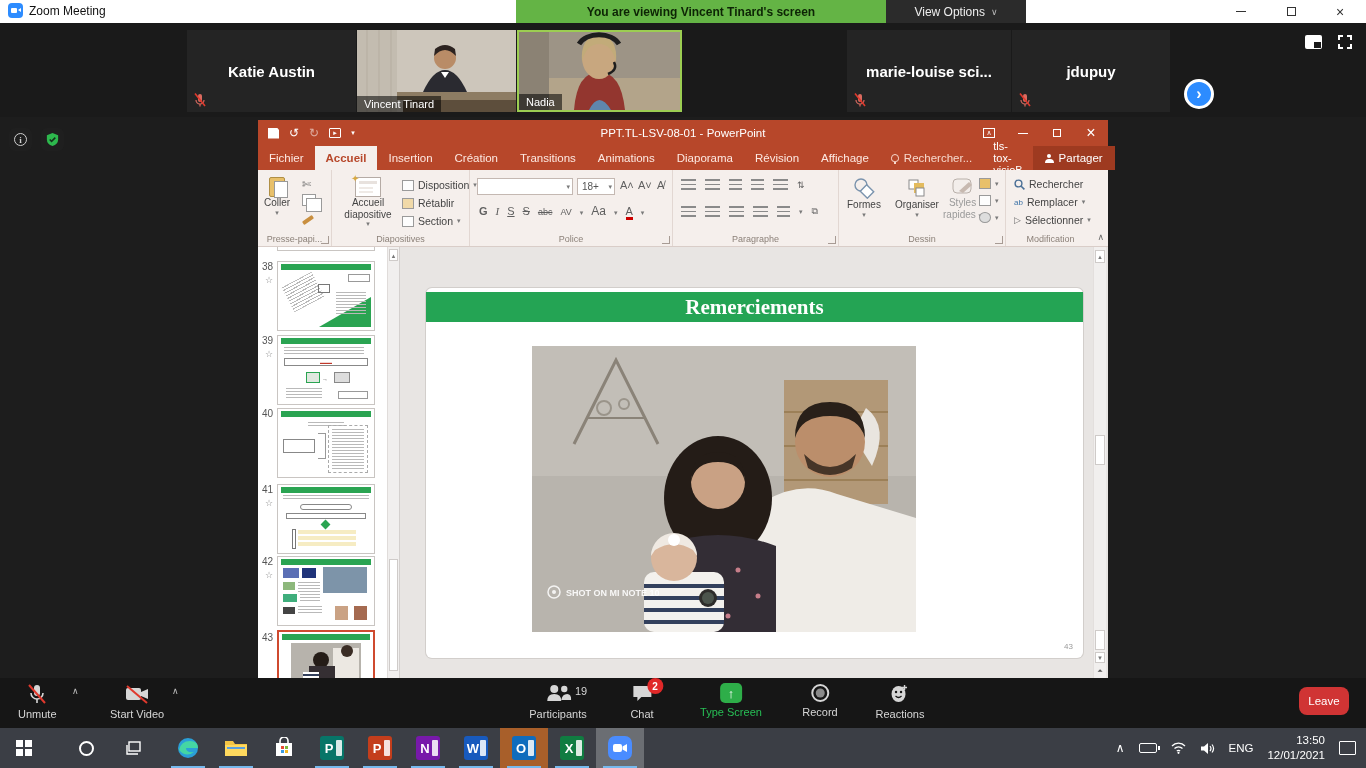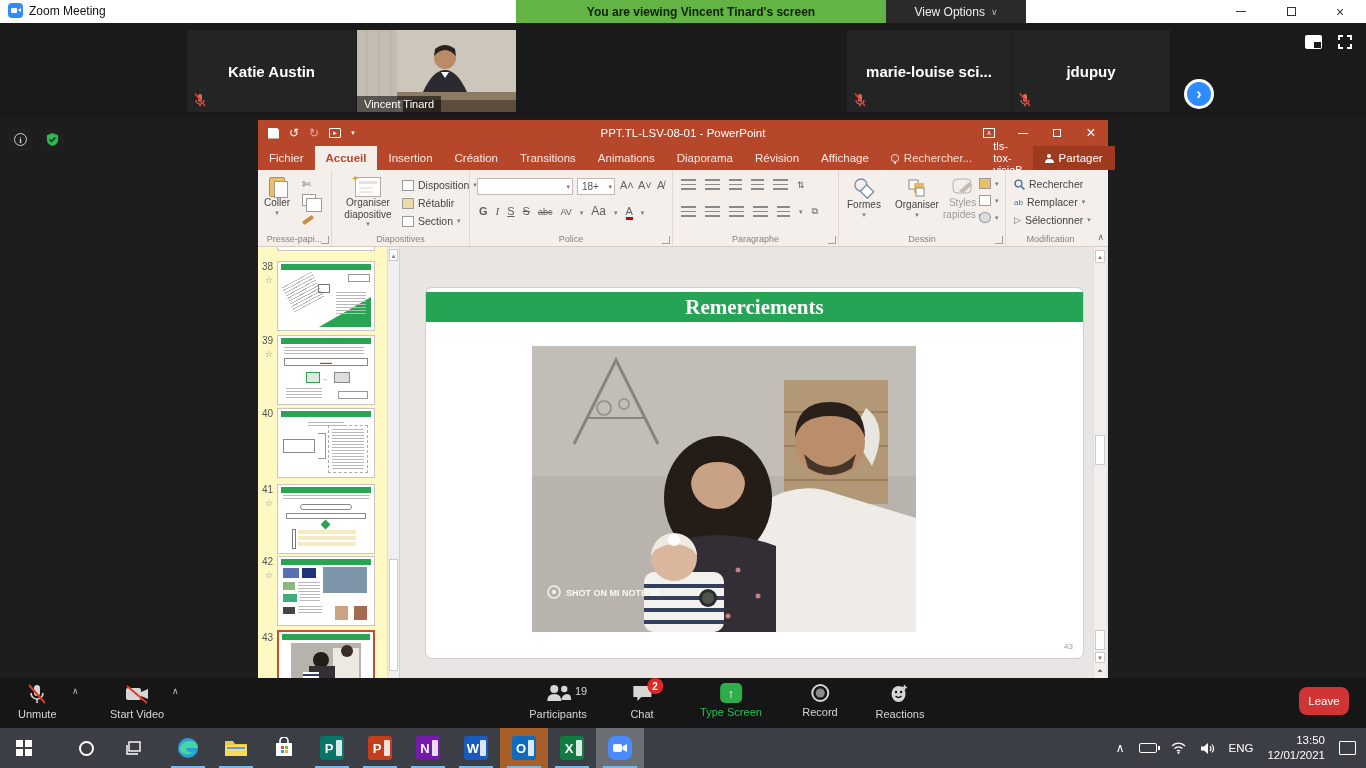--- a/index.html
+++ b/index.html
@@ -102,21 +102,21 @@
   .fbtn { font-size:11px; color:#5f5f5f; cursor:pointer; }
   .lines-ic { width:15px; height:11px; background:repeating-linear-gradient(to bottom,#8a8a8a 0 1.5px,transparent 1.5px 4.5px); }
   .lines-ic.short { background:
      repeating-linear-gradient(to bottom,#8a8a8a 0 1.5px,transparent 1.5px 4.5px); width:13px; }
   .chev-up { position:absolute; right:4px; bottom:4px; font-size:9px; color:#6d6d6d; cursor:pointer; }
 
   
   .content { position:absolute; left:0; top:127px; width:850px; height:431px; background:#e8e5e3; }
 
   
-  .thumbpanel { position:absolute; left:0; top:0; width:142px; height:431px; background:#fef9c3; border-right:1px solid #d4d0ce; overflow:hidden; }
+  .thumbpanel { position:absolute; left:0; top:0; width:142px; height:431px; background:#ffffff; border-right:1px solid #d4d0ce; overflow:hidden; }
   .t-num { position:absolute; width:15px; text-align:right; font-size:10px; color:#555; }
   .t-star { position:absolute; width:15px; text-align:right; font-size:9px; color:#8b8b8b; }
   .thumb { position:absolute; left:19px; width:98px; height:70px; background:#fff; border:1px solid #c9c5c2; overflow:hidden; }
   .thumb.sel { border:2px solid #cf4a2f; }
   .tgreen { position:absolute; left:3px; right:3px; top:2px; height:6px; background:#2aa452; }
   .scrib { position:absolute; background:repeating-linear-gradient(to bottom,#b9b9b9 0 1px,transparent 1px 3px); }
   .tpscroll { position:absolute; right:0; top:0; width:12px; height:431px; background:#f1efee; border-left:1px solid #e0dcda; }
   .tpscroll .up { position:absolute; top:2px; left:1px; width:9px; height:12px; background:#fff; border:1px solid #cfcbc9; font-size:6px; color:#777; text-align:center; line-height:12px; }
   .tpscroll .thumbbar { position:absolute; left:1px; top:312px; width:9px; height:112px; background:#fff; border:1px solid #cfcbc9; }
 
@@ -212,20 +212,34 @@
         <rect x="40" y="62" width="119" height="8" fill="#8d7c63"></rect>
         <rect x="46" y="70" width="113" height="12" fill="#5d4e3c"></rect>
         <circle cx="88" cy="28" r="11" fill="#b98c67"></circle>
         <path d="M77 26 q11 -12 22 0 l-1 -7 q-10 -8 -20 0 z" fill="#2c2320"></path>
         <path d="M66 62 q10 -22 22 -22 q12 0 22 22 z" fill="#2a2a30"></path>
         <path d="M84 42 l4 6 l4 -6 z" fill="#fff"></path>
       </svg>
       <div class="nametag">Vincent Tinard</div>
     </div>
 
+    <div class="tile video-active" style="left:517px;width:165px;">
+      <svg width="161" height="78" viewBox="0 0 161 78">
+        <rect width="161" height="78" fill="#9d9486"></rect>
+        <rect x="0" y="46" width="161" height="32" fill="#b3a48a"></rect>
+        <rect x="0" y="0" width="30" height="78" fill="#8b8274"></rect>
+        <path d="M55 78 q3 -38 25 -38 q22 0 26 38 z" fill="#93362f"></path>
+        <path d="M70 78 q10 -20 22 0 z" fill="#5f86ad"></path>
+        <ellipse cx="80" cy="26" rx="17" ry="21" fill="#c8a77f"></ellipse>
+        <path d="M63 30 q-2 -26 17 -26 q19 0 17 26 q-4 -18 -17 -18 q-13 0 -17 18z" fill="#c2ab79"></path>
+        <path d="M60 12 a22 16 0 0 1 40 0" stroke="#1e1e1e" stroke-width="5" fill="none"></path>
+        <path d="M95 30 q4 8 -6 12" stroke="#1e1e1e" stroke-width="2.5" fill="none"></path>
+      </svg>
+      <div class="nametag">Nadia</div>
+    </div>
 
 
     <div class="tile" style="left:847px;width:164px;">
       <div class="pname">marie-louise  sci...</div>
       <svg class="mic-badge" viewBox="0 0 16 16">
           <rect x="6" y="2" width="4" height="8" rx="2" fill="#d96a5f"></rect>
           <path d="M4 8a4 4 0 0 0 8 0" stroke="#d96a5f" fill="none" stroke-width="1.2"></path>
           <line x1="8" y1="12" x2="8" y2="14.5" stroke="#d96a5f" stroke-width="1.2"></line>
           <line x1="3" y1="1.5" x2="13" y2="14" stroke="#e0392d" stroke-width="1.6"></line>
         </svg>
@@ -323,21 +337,21 @@
         <div style="position:absolute;left:44px;top:42px;" class="brush"></div>
         <div class="glabel">Presse-papi...</div>
         <div class="dlg"></div>
       </div>
 
       <div class="rgroup" style="width:138px;">
         <div style="position:absolute;left:8px;top:7px;width:56px;" class="rbtn-big">
           <div class="slide-glyph">
               <span class="spark">✦</span>
             </div>
-          <span>Organiser diapositive</span>
+          <span>Accueil diapositive</span>
           <span class="ddarrow">▾</span>
         </div>
         <div style="position:absolute;left:70px;top:9px;" class="rsmall">
           <span class="ib"></span>
           <span>Disposition</span>
           <span class="ddarrow">▾</span>
         </div>
         <div style="position:absolute;left:70px;top:27px;" class="rsmall">
           <span class="ib" style="background:#f0d9a8;"></span>
           <span>Rétablir</span>

